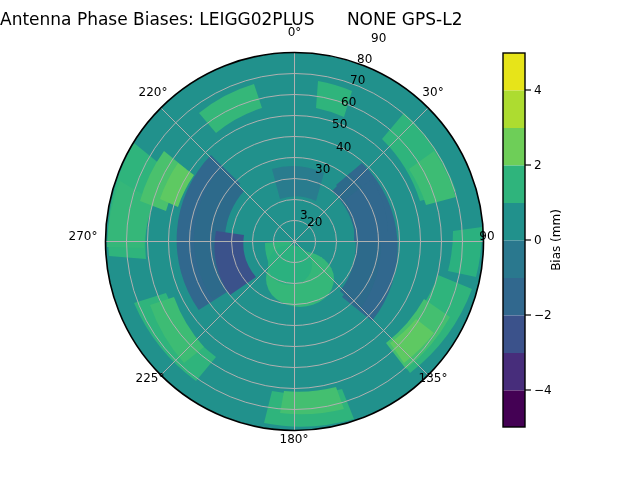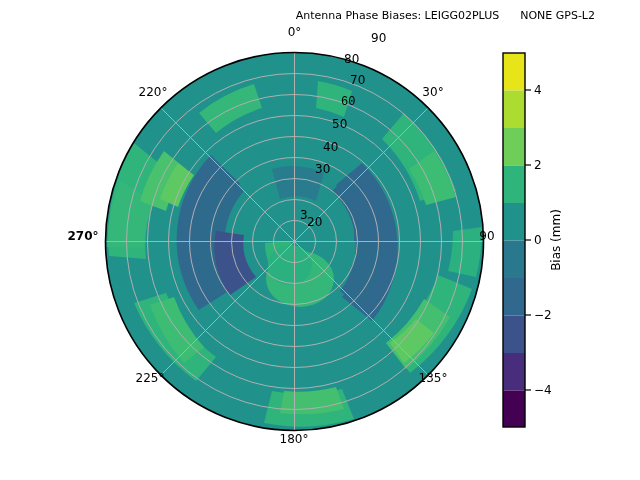--- a/index.html
+++ b/index.html
@@ -3,22 +3,22 @@
 <meta charset="utf-8">
 <style>
   html,body{margin:0;padding:0;}
   body{
     width:640px;height:480px;background:#ffffff;
     font-family:"DejaVu Sans","Liberation Sans",sans-serif;
     overflow:hidden;position:relative;
   }
   #figure{position:absolute;left:0;top:0;width:640px;height:480px;}
   .fig-title{
-    position:absolute;left:0;top:9px;width:595px;text-align:right;
-    font-size:11px;color:#000;letter-spacing:0px;white-space:pre;
+    position:absolute;left:0;top:9px;width:595px;text-align:left;
+    font-size:17px;color:#000;letter-spacing:0px;white-space:pre;
   }
   
   #polar-wrap{position:absolute;left:104px;top:51px;width:381px;height:381px;}
   #polar-svg{position:absolute;left:0;top:0;}
   .ang-label{
     position:absolute;font-size:12px;color:#000;white-space:nowrap;
     text-align:center;
   }
   .rad-label{
     position:absolute;font-size:12px;color:#000;white-space:nowrap;
@@ -153,34 +153,34 @@
         <line x1="56.8" y1="56.8" x2="324.2" y2="324.2"></line>
         <line x1="324.2" y1="56.8" x2="56.8" y2="324.2"></line>
       </g>
 
       <circle cx="190.5" cy="190.5" r="189" fill="none" stroke="#000000" stroke-width="1.6"></circle>
     </svg>
 
     <div class="rad-label" style="left:196px;top:157px;">3</div>
     <div class="rad-label" style="left:203px;top:134px;margin-top:30px;">20</div>
     <div class="rad-label" style="left:211px;top:111px;">30</div>
-    <div class="rad-label" style="left:219px;top:89px;">40</div>
+    <div class="rad-label" style="left:232px;top:89px;">40</div>
     <div class="rad-label" style="left:228px;top:66px;">50</div>
-    <div class="rad-label" style="left:237px;top:44px;font-family:Liberation Mono, monospace;">60</div>
+    <div class="rad-label" style="left:237px;top:44px;">60</div>
     <div class="rad-label" style="left:246px;top:22px;">70</div>
-    <div class="rad-label" style="left:240px;top:1px;">80</div>
+    <div class="rad-label" style="left:253px;top:1px;">80</div>
     <div class="rad-label" style="left:267px;top:-20px;">90</div>
 
     <div class="ang-label" style="left:162px;top:-26px;width:57px;">0°</div>
     <div class="ang-label" style="left:305px;top:34px;width:48px;">30°</div>
     <div class="ang-label" style="left:366px;top:178px;width:34px;">90</div>
     <div class="ang-label" style="left:300px;top:320px;width:58px;">135°</div>
     <div class="ang-label" style="left:158px;top:381px;width:64px;">180°</div>
     <div class="ang-label" style="left:17px;top:320px;width:58px;">225°</div>
-    <div class="ang-label" style="left:-50px;top:178px;width:58px;font-weight:bold;">270°</div>
+    <div class="ang-label" style="left:-50px;top:178px;width:58px;">270°</div>
     <div class="ang-label" style="left:20px;top:34px;width:58px;">220°</div>
   </div>
 
   <div id="cbar-wrap">
     <svg id="cbar-svg" width="40" height="376" viewBox="0 0 40 376">
       <g>
         <rect x="1" y="1" width="22" height="37.5" fill="#e7e419"></rect>
         <rect x="1" y="38.5" width="22" height="37.5" fill="#addc30"></rect>
         <rect x="1" y="76" width="22" height="37.5" fill="#6ece58"></rect>
         <rect x="1" y="113.5" width="22" height="37.5" fill="#2fb47c"></rect>

